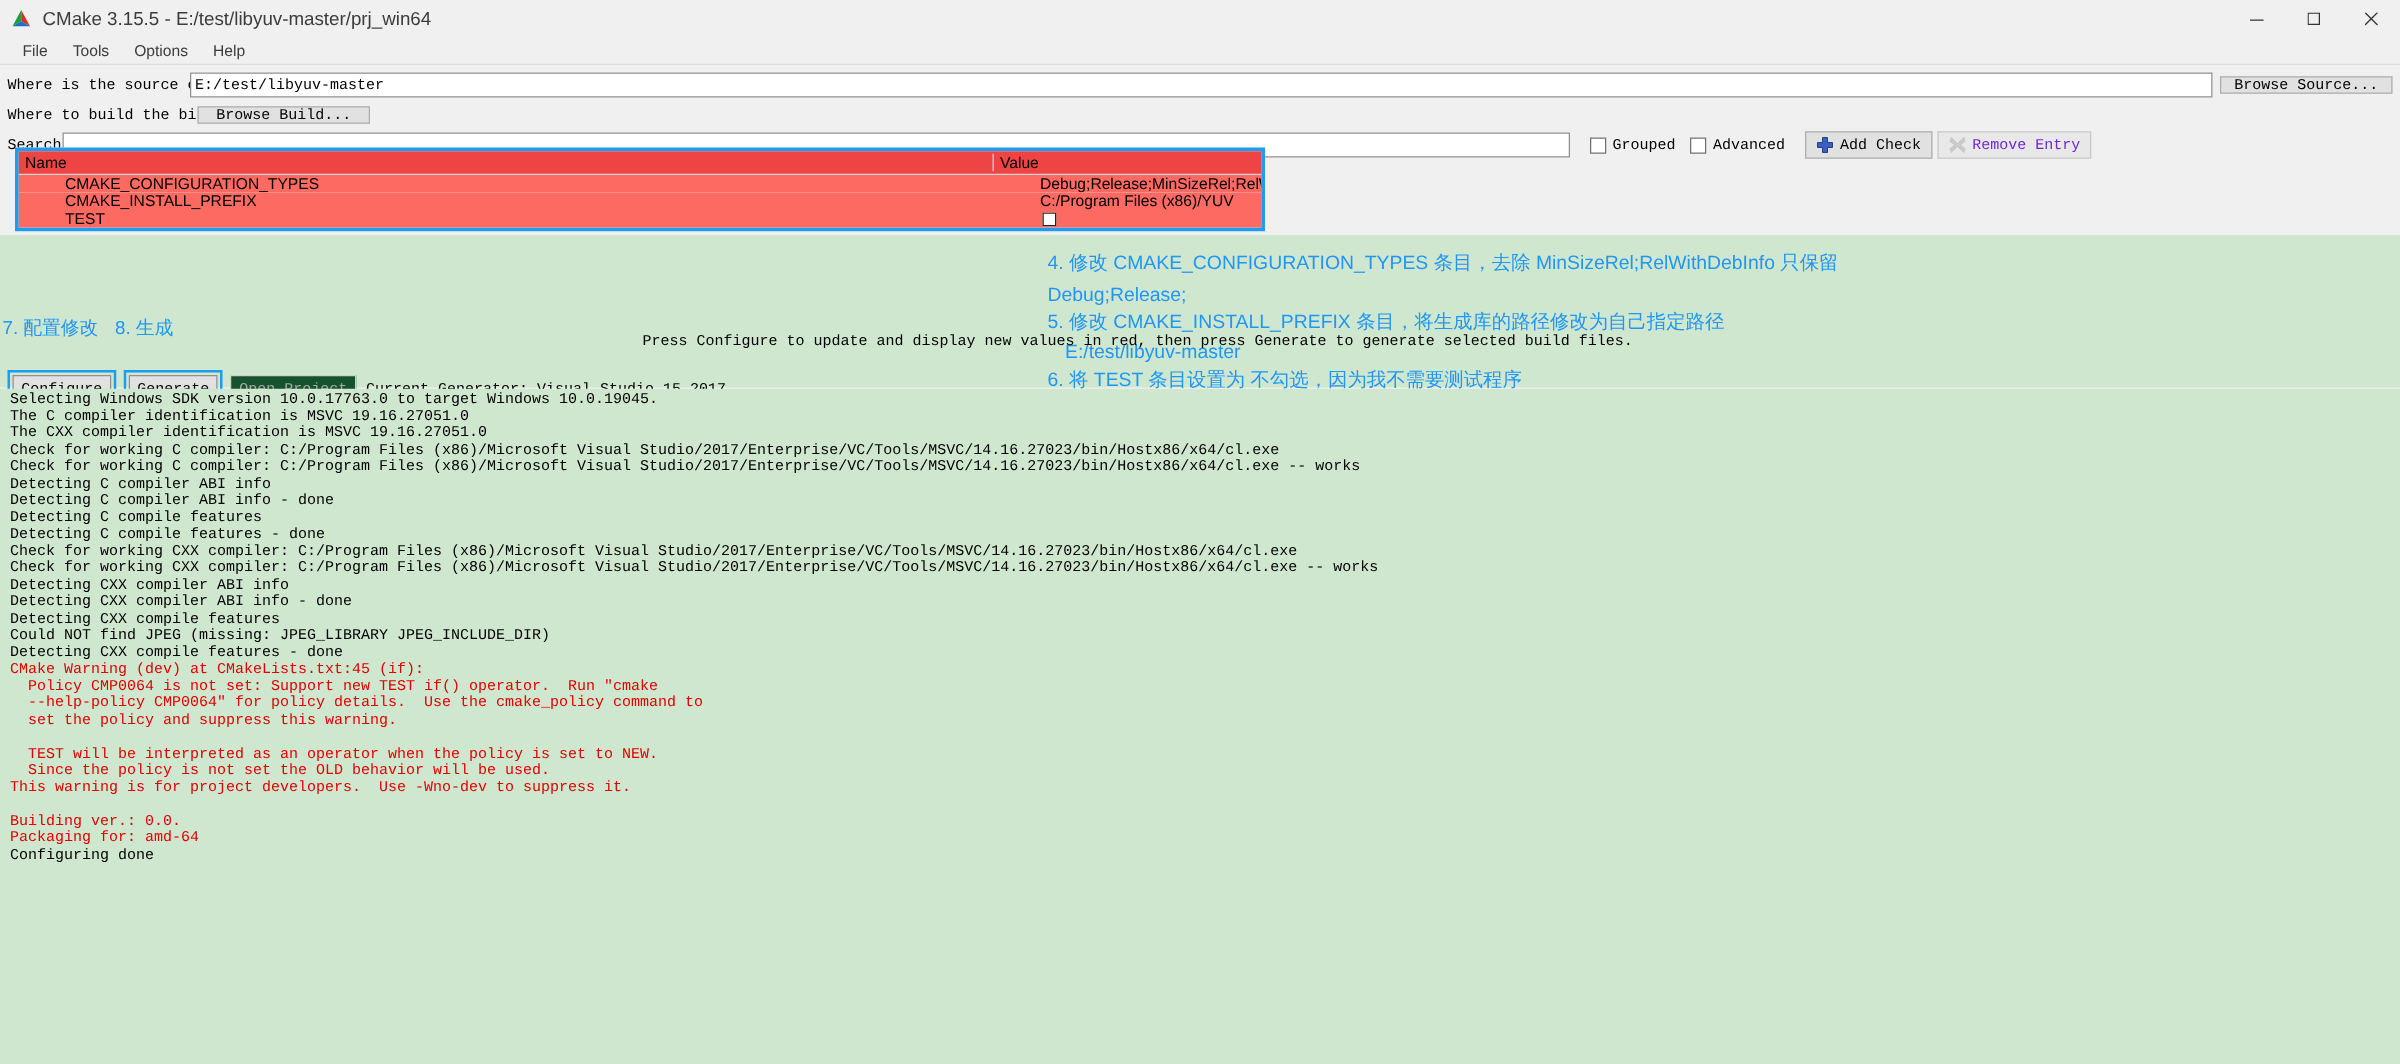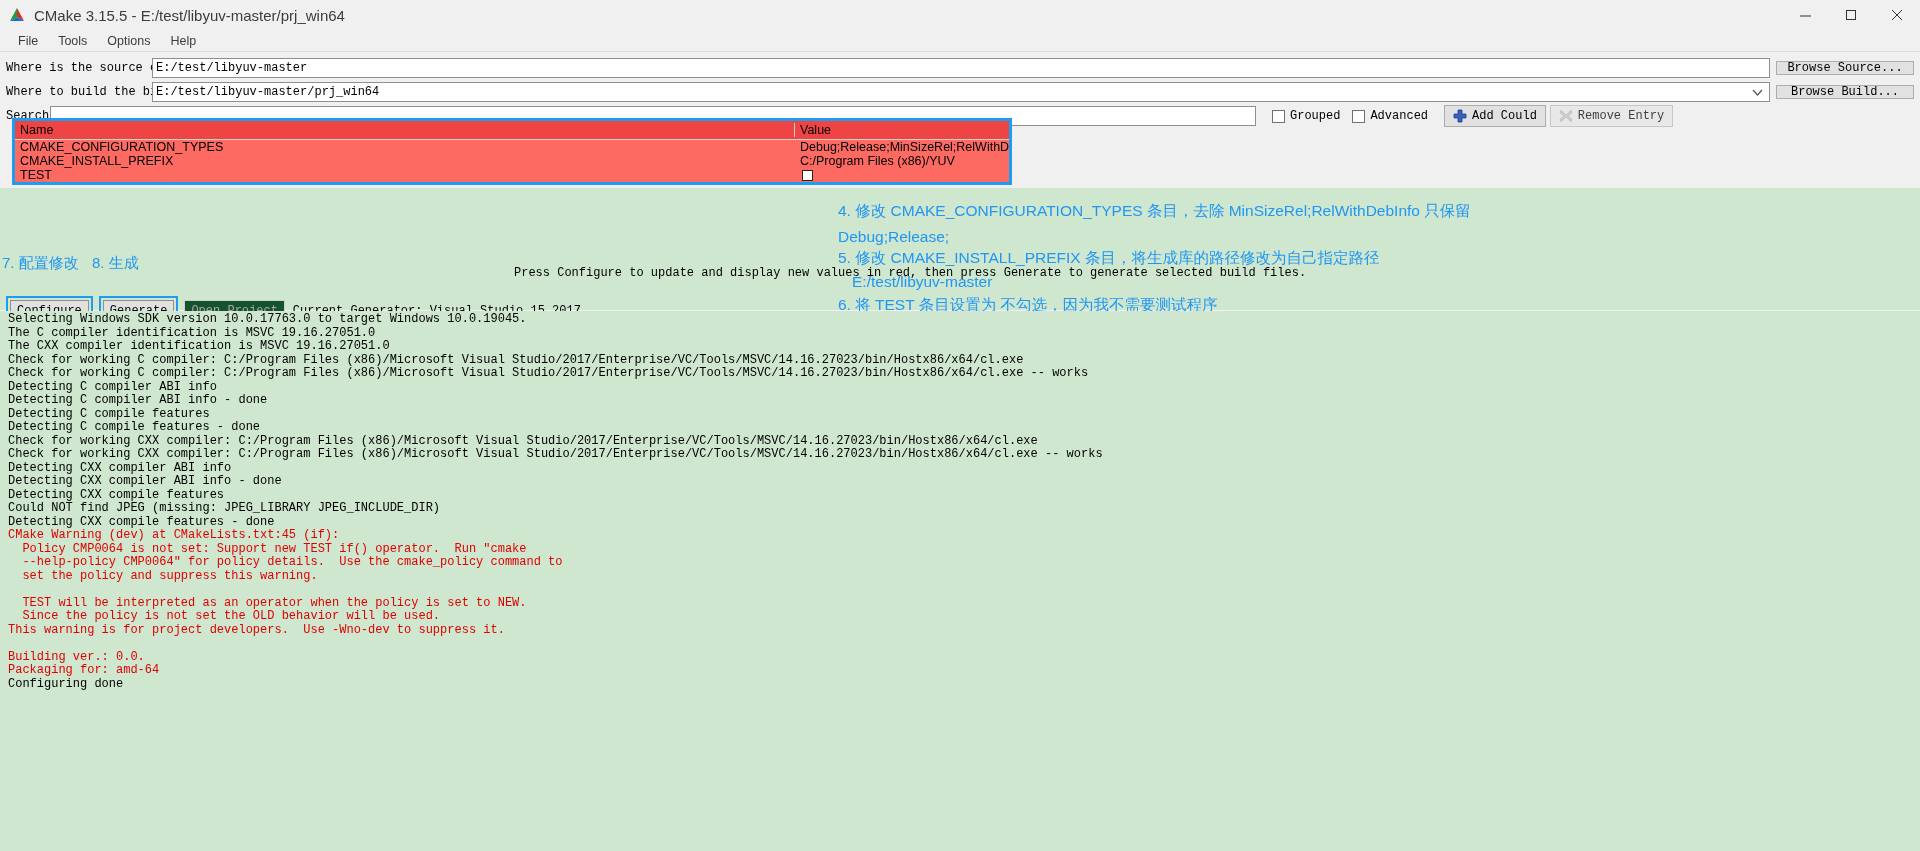--- a/index.html
+++ b/index.html
@@ -128,21 +128,21 @@
     display: flex; align-items: center;
     padding: 0 8px;
     background: #e1e1e1;
     border: 1px solid #adadad;
     font-family: "Liberation Mono", monospace;
     font-size: 12px;
     color: #000;
     margin-left: 4px;
     min-width: 100px;
   }
-  .entry-btn.disabled { color: #404040; background: #e8e8e8; border-color: #c8c8c8; }
+  .entry-btn.disabled { color: #6d28d9; background: #e8e8e8; border-color: #c8c8c8; }
   .plus-ico { width: 14px; height: 14px; margin-right: 5px; flex:none; }
 
   
   .table-wrap {
     position: relative;
     margin: 0 6px;
     border: 3px solid #1e9cf0;
     background: #ffffff;
     width: 1000px;
   }
@@ -169,21 +169,21 @@
   }
   .td {
     font-size: 12.5px;
     color: #000;
     padding-left: 5px;
     white-space: nowrap;
     overflow: hidden;
     line-height: 14px;
     font-family: "Liberation Sans", sans-serif;
   }
-  .td-name { width: 780px; }
+  .td-name { width: 780px; margin-left: 32px; }
   .td-value { flex: 1; display:flex; align-items:center; }
   .cell-chk {
     width: 11px; height: 11px;
     border: 1px solid #222;
     background: #fff;
     margin-left: 2px;
   }
 
   
   .mint {
@@ -299,28 +299,20 @@
   </div>
 
   <div class="form">
     <div class="form-row">
       <span class="form-label lbl-src">Where is the source code:</span>
       <div class="text-input">E:/test/libyuv-master</div>
       <div class="browse-btn">Browse Source...</div>
     </div>
     <div class="form-row">
       <span class="form-label lbl-bin">Where to build the binaries:</span>
-      <div class="text-input">
-        <span style="flex:1">E:/test/libyuv-master/prj_win64</span>
-        <span class="combo-arrow">
-          <svg width="11" height="7" viewBox="0 0 11 7">
-              <polyline points="1,1 5.5,6 10,1" fill="none" stroke="#555" stroke-width="1.2"></polyline>
-            </svg>
-        </span>
-      </div>
       <div class="browse-btn">Browse Build...</div>
     </div>
 
     <div class="search-row">
       <span class="form-label lbl-search">Search:</span>
       <div class="text-input search-input" title=""></div>
       <div class="opt-group">
         <div class="chk-wrap">
           <span class="chk-box"></span>
           <span class="chk-label">Grouped</span>
@@ -328,21 +320,21 @@
         <div class="chk-wrap">
           <span class="chk-box"></span>
           <span class="chk-label">Advanced</span>
         </div>
         <div class="entry-btn">
           <span class="plus-ico">
             <svg width="14" height="14" viewBox="0 0 14 14">
               <path d="M5,1 H9 V5 H13 V9 H9 V13 H5 V9 H1 V5 H5 Z" fill="#3b5fc0" stroke="#22408f" stroke-width="0.8"></path>
             </svg>
           </span>
-          <span>Add Could</span>
+          <span>Add Check</span>
         </div>
         <div class="entry-btn disabled">
           <span class="plus-ico">
             <svg width="14" height="14" viewBox="0 0 14 14">
               <path d="M2,1 L7,6 L12,1 L13,4 L9,7 L13,10 L12,13 L7,8 L2,13 L1,10 L5,7 L1,4 Z" fill="#cccccc" stroke="#bbbbbb" stroke-width="0.6"></path>
             </svg>
           </span>
           <span>Remove Entry</span>
         </div>
       </div>

